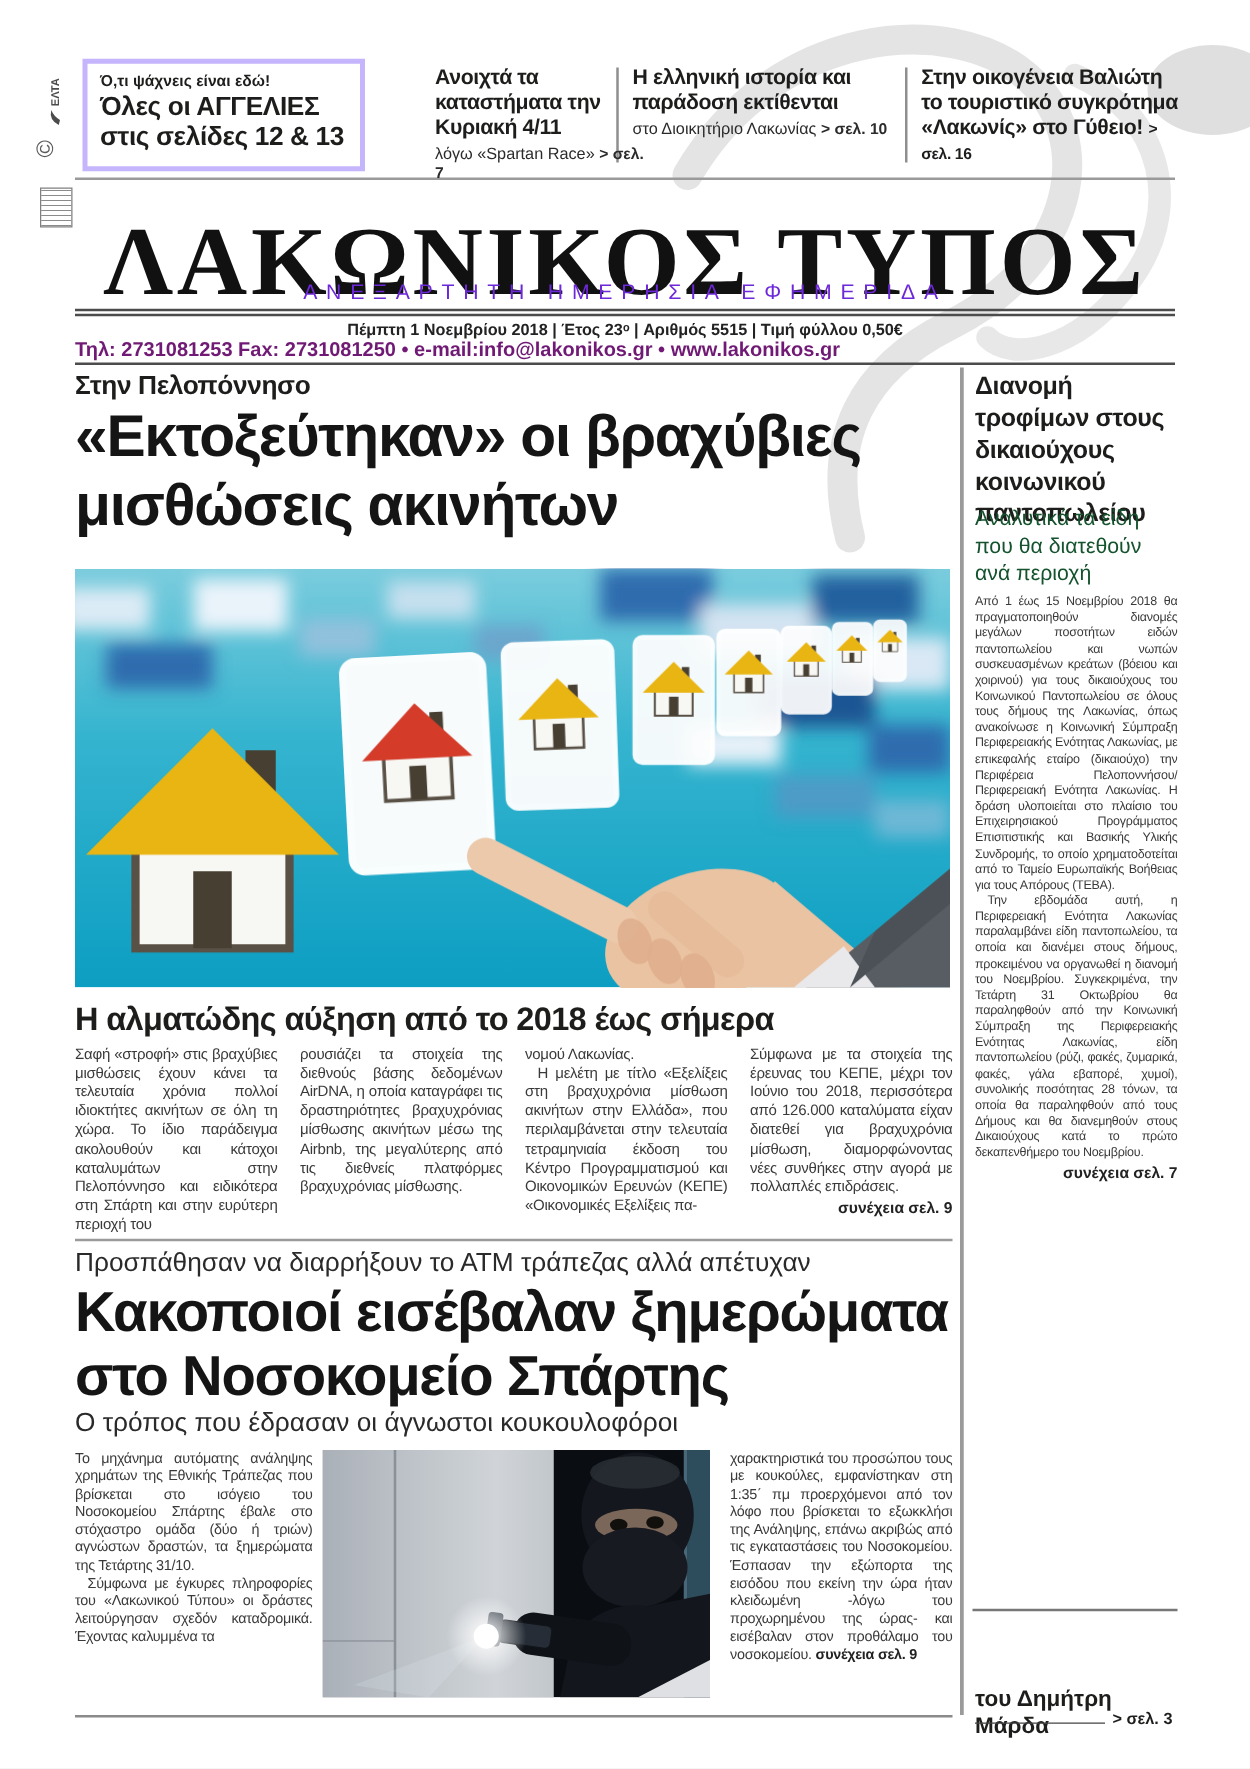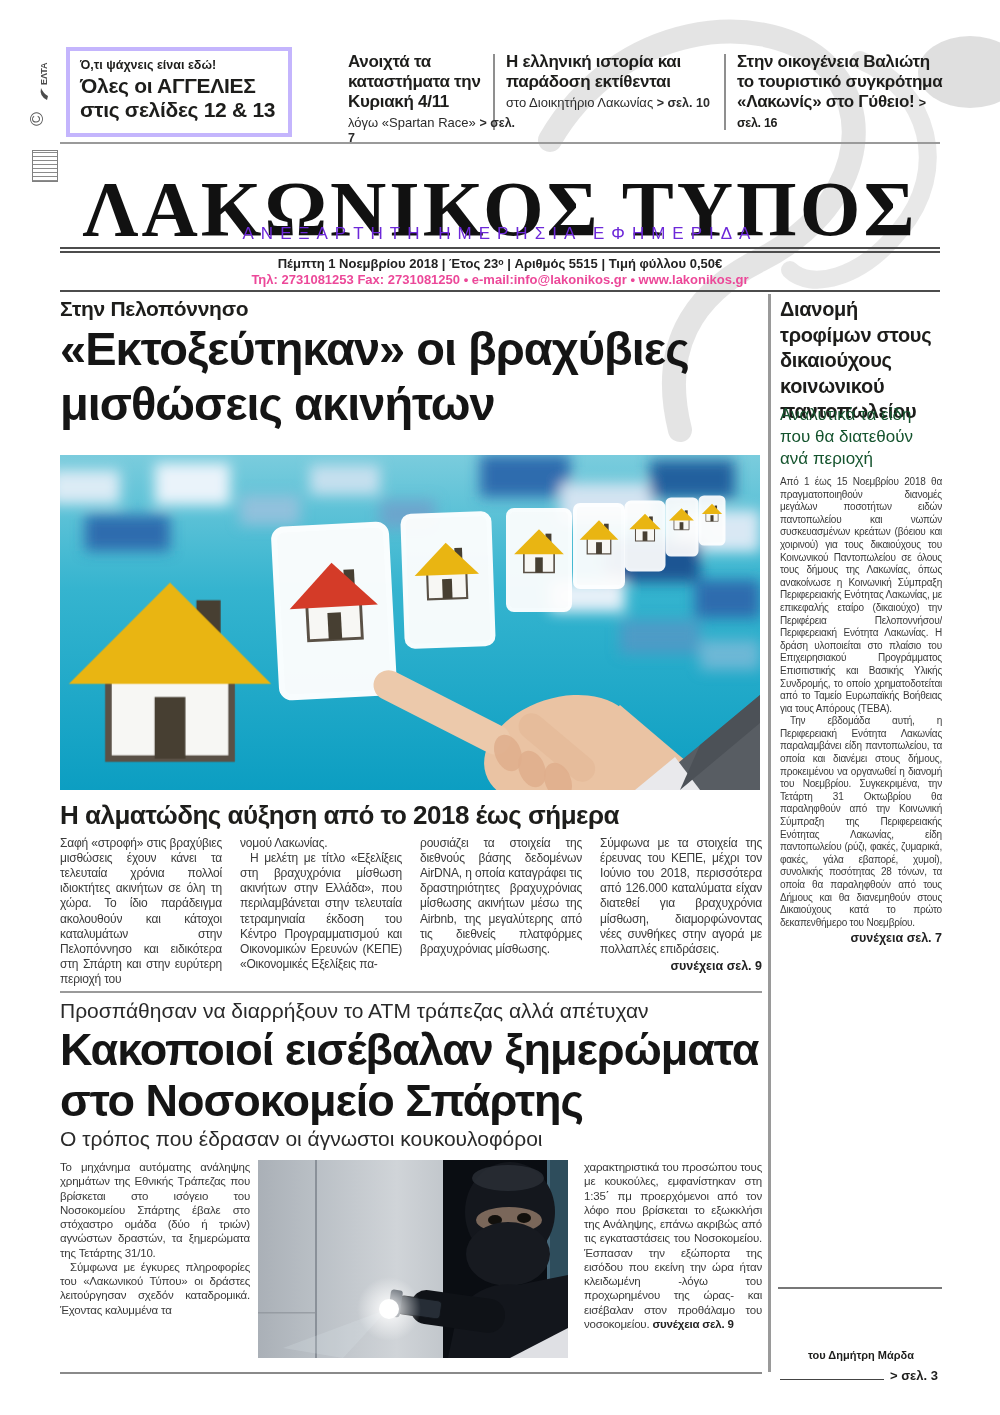--- a/index.html
+++ b/index.html
@@ -39,21 +39,21 @@
   .top-rule{left:60px;top:142px;width:880px;}
   
   .mast-title{left:60px;top:142px;width:880px;text-align:center;
     font-family:"Liberation Serif", serif;font-weight:bold;font-size:78px;line-height:1;
     letter-spacing:3px;color:#111;margin-top:28px;}
   .mast-sub{left:60px;top:224px;width:880px;text-align:center;
     font-size:17px;letter-spacing:7px;color:#6d28d9;}
   .dbl-a{left:60px;top:247px;width:880px;height:2px;background:#4c4c4c;}
   .dbl-b{left:60px;top:251px;width:880px;height:1.5px;background:#4c4c4c;}
   .dateline{left:60px;top:256px;width:880px;text-align:center;font-size:13px;font-weight:bold;color:#222;}
-  .contact{left:60px;top:272px;width:880px;text-align:center;font-size:13px;font-weight:bold;color:#ec4899;}
+  .contact{left:60px;top:272px;width:880px;text-align:left;font-size:16px;font-weight:bold;color:#701a75;}
   .mid-rule{left:60px;top:290px;width:880px;height:2px;background:#4c4c4c;}
   
   .lead-kicker{left:60px;top:297px;font-size:21px;font-weight:bold;letter-spacing:-0.3px;}
   .lead-headline{left:60px;top:322px;width:702px;font-size:47px;font-weight:bold;
     line-height:1.16;letter-spacing:-1px;color:#151515;}
   .lead-photo{left:60px;top:455px;width:700px;height:335px;overflow:hidden;}
   .lead-subhead{left:60px;top:800px;font-size:26px;font-weight:bold;letter-spacing:-0.5px;}
   .lead-cols{left:60px;top:836px;width:702px;height:152px;display:flex;gap:18px;overflow:hidden;}
   .lead-cols .col{flex:1;}
   .bodytext p{margin:0;font-size:12px;line-height:1.26;text-align:justify;color:#3a3a3a;
@@ -74,21 +74,21 @@
   .bottom-rule{left:60px;top:1372px;width:702px;height:1.5px;background:#8a8a8a;}
   
   .sb-vrule{left:768px;top:294px;width:2.5px;height:1078px;background:#9a9a9a;}
   .sb{left:780px;width:162px;}
   .sb-title{top:297px;font-size:20px;font-weight:bold;line-height:1.28;letter-spacing:-0.3px;}
   .sb-sub{top:404px;font-size:17px;font-weight:400;line-height:1.3;color:#14532d;}
   .sb-body{top:476px;height:788px;overflow:hidden;}
   .sb-body p{font-size:10px;}
   .sb-rule{left:778px;top:1287px;width:164px;height:2px;background:#777;}
   .sb-op-title{top:1295px;font-size:21px;font-weight:bold;line-height:1.2;letter-spacing:-0.4px;}
-  .sb-op-author{top:1349px;font-size:11px;font-weight:bold;text-align:center;}
+  .sb-op-author{top:1349px;font-size:18px;font-weight:bold;}
   .sb-op-refrow{top:1366px;width:162px;}
   .sb-op-line{display:inline-block;width:104px;border-bottom:1.5px solid #444;height:10px;}
   .sb-op-ref{font-size:13px;font-weight:bold;margin-left:6px;}
 </style>
 </head>
 <body>
 
 <div class="page">
 
   <svg class="abs flourish" viewBox="0 0 570 470">
@@ -217,25 +217,25 @@
     </svg>
   </div>
 
   <div class="abs lead-subhead z1">Η αλματώδης αύξηση από το 2018 έως σήμερα</div>
 
   <div class="abs lead-cols bodytext z1">
     <div class="col">
       <p>Σαφή «στροφή» στις βραχύβιες μισθώσεις έχουν κάνει τα τελευταία χρόνια πολλοί ιδιοκτήτες ακινήτων σε όλη τη χώρα. Το ίδιο παράδειγμα ακολουθούν και κάτοχοι καταλυμάτων στην Πελοπόννησο και ειδικότερα στη Σπάρτη και στην ευρύτερη περιοχή του</p>
     </div>
     <div class="col">
+      <p>ρουσιάζει τα στοιχεία της διεθνούς βάσης δεδομένων AirDNA, η οποία καταγράφει τις δραστηριότητες βραχυχρόνιας μίσθωσης ακινήτων μέσω της Airbnb, της μεγαλύτερης από τις διεθνείς πλατφόρμες βραχυχρόνιας μίσθωσης.</p>
+    </div>
+    <div class="col">
       <p>νομού Λακωνίας.</p>
       <p>Η μελέτη με τίτλο «Εξελίξεις στη βραχυχρόνια μίσθωση ακινήτων στην Ελλάδα», που περιλαμβάνεται στην τελευταία τετραμηνιαία έκδοση του Κέντρο Προγραμματισμού και Οικονομικών Ερευνών (ΚΕΠΕ) «Οικονομικές Εξελίξεις πα-</p>
-    </div>
-    <div class="col">
-      <p>ρουσιάζει τα στοιχεία της διεθνούς βάσης δεδομένων AirDNA, η οποία καταγράφει τις δραστηριότητες βραχυχρόνιας μίσθωσης ακινήτων μέσω της Airbnb, της μεγαλύτερης από τις διεθνείς πλατφόρμες βραχυχρόνιας μίσθωσης.</p>
     </div>
     <div class="col">
       <p>Σύμφωνα με τα στοιχεία της έρευνας του ΚΕΠΕ, μέχρι τον Ιούνιο του 2018, περισσότερα από 126.000 καταλύματα είχαν διατεθεί για βραχυχρόνια μίσθωση, διαμορφώνοντας νέες συνθήκες στην αγορά με πολλαπλές επιδράσεις.</p>
       <div class="cont-line">συνέχεια σελ. 9</div>
     </div>
   </div>
 
   <div class="abs hrule art-rule"></div>
 
   <div class="abs crime-kicker z1">Προσπάθησαν να διαρρήξουν το ΑΤΜ τράπεζας αλλά απέτυχαν</div>

